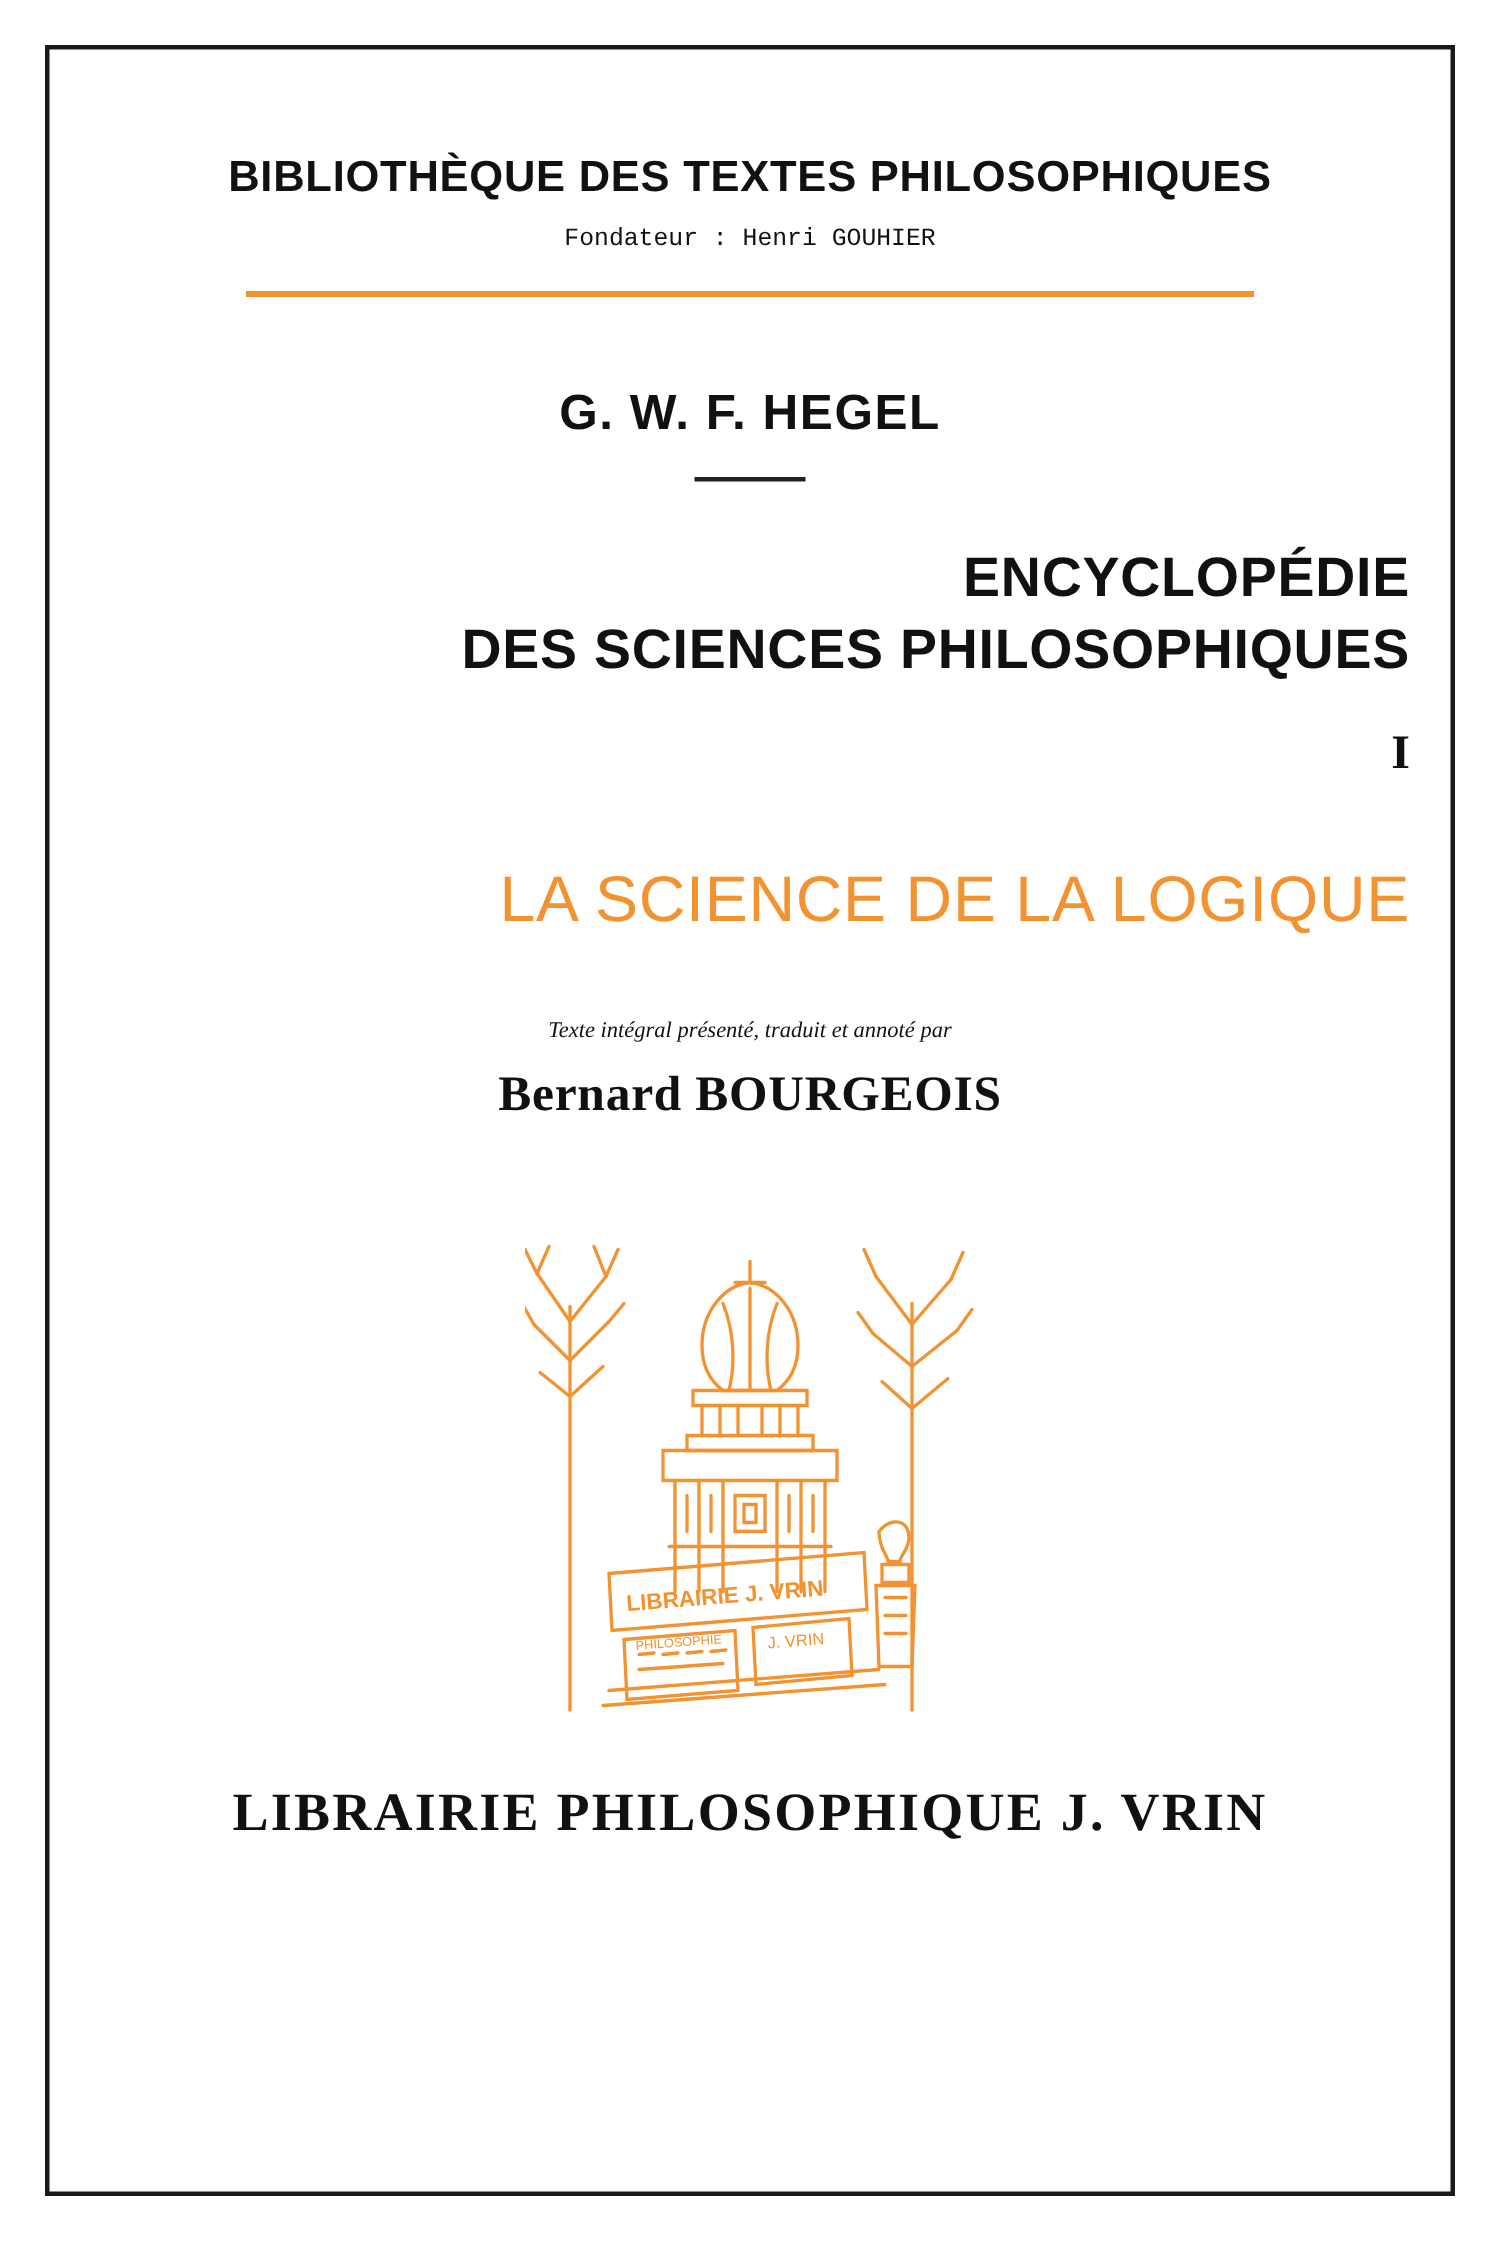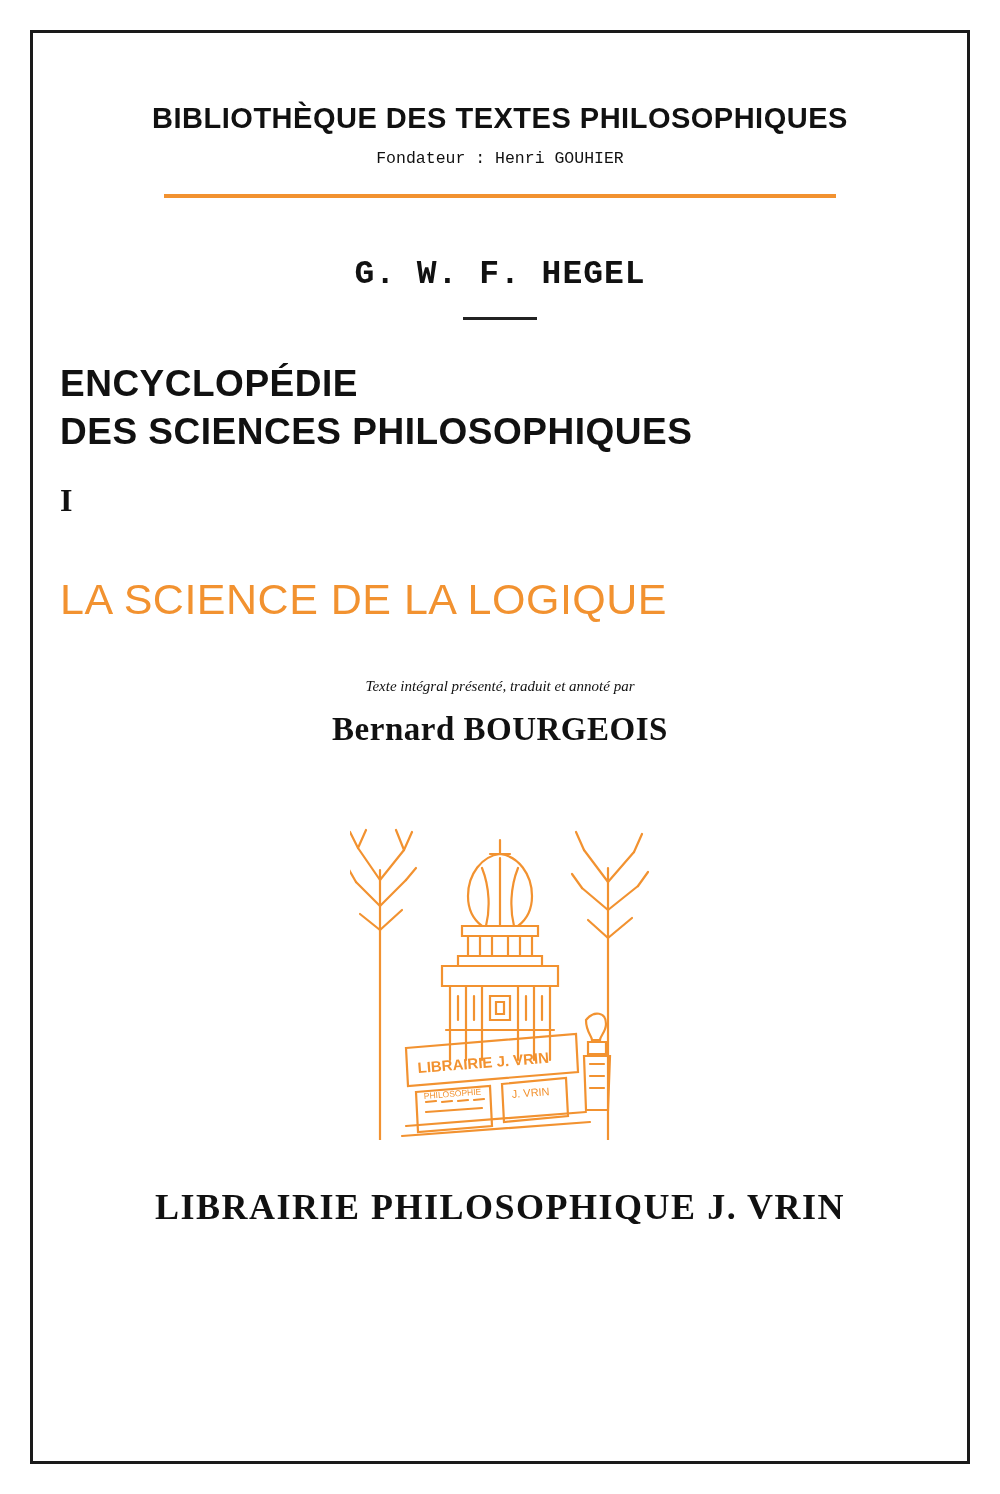--- a/index.html
+++ b/index.html
@@ -67,39 +67,39 @@
 
   .rule {
     width: 672px;
     height: 4px;
     background: #F29230;
     margin: 26px auto 0 auto;
   }
 
   
   .author {
-    font-family: Liberation Mono, monospace;
+    font-family: Liberation Sans, sans-serif;
     font-weight: bold;
     font-size: 33px;
     letter-spacing: 1px;
     color: #111111;
     margin-top: 58px;
     text-align: center;
   }
   .short-rule {
     width: 74px;
     height: 3px;
     background: #222222;
     margin: 24px auto 0 auto;
   }
 
   
   .title-block {
     margin-top: 40px;
-    text-align: left;
+    text-align: right;
     width: 100%;
   }
   .title-line {
     font-family: "Liberation Sans", sans-serif;
     font-weight: bold;
     font-size: 37px;
     letter-spacing: 0.5px;
     color: #111111;
     line-height: 1.3;
   }

